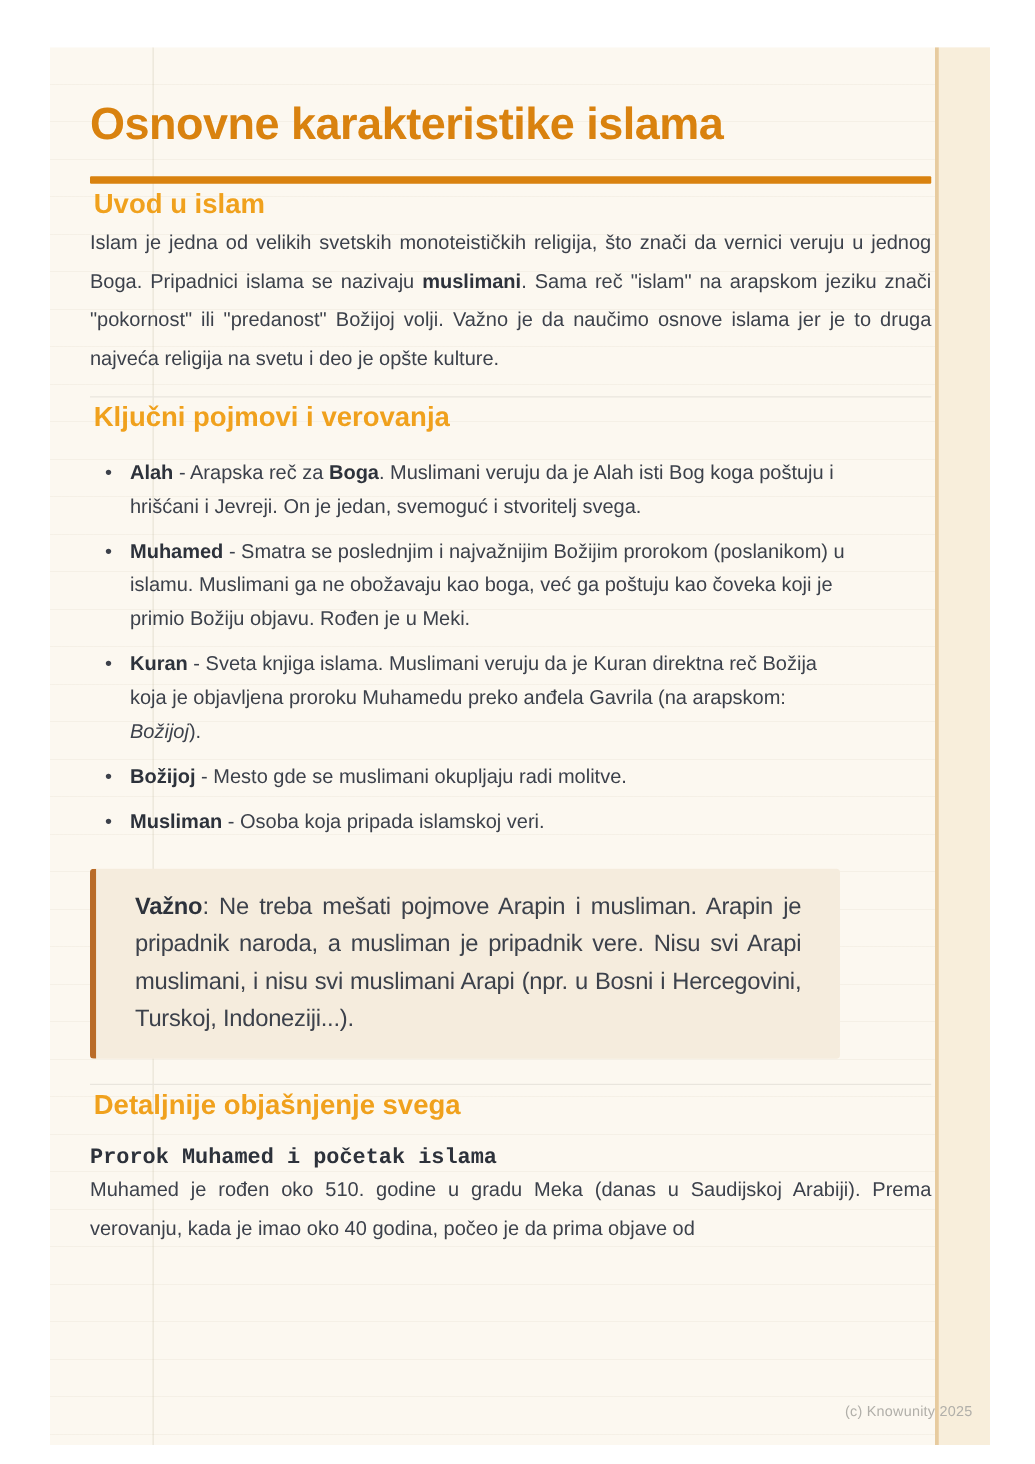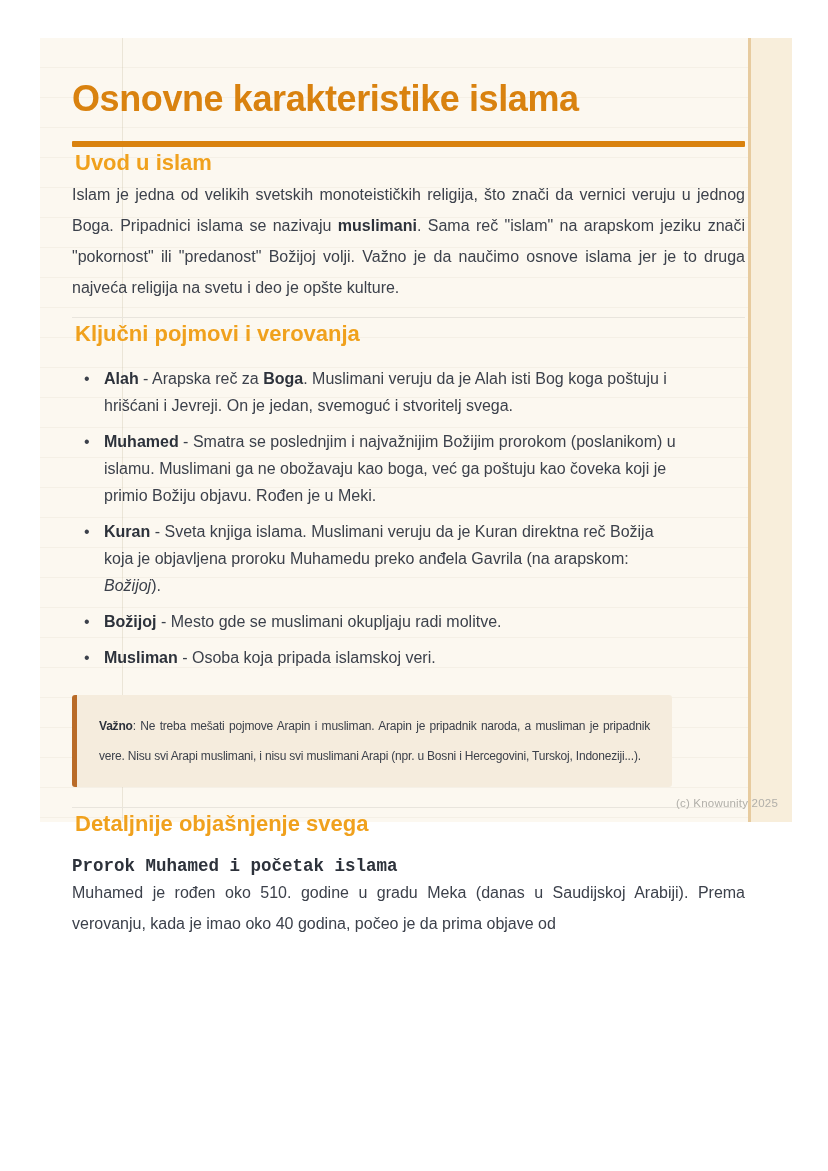--- a/index.html
+++ b/index.html
@@ -9,21 +9,21 @@
     width: 828px;
     height: 1171px;
     font-family: "Liberation Sans", sans-serif;
     overflow: hidden;
   }
   .stage { position: relative; width: 828px; height: 1171px; }
 
   .page {
     position: absolute;
     left: 40px; top: 38px;
-    width: 752px; height: 784px;
+    width: 752px; height: 1118px;
     background:
       repeating-linear-gradient(180deg,
         rgba(0,0,0,0) 0px, rgba(0,0,0,0) 29px,
         rgba(203,192,170,0.14) 29px, rgba(203,192,170,0.14) 30px),
       #fcf8f0;
   }
 
   .margin-line {
     position: absolute; left: 82px; top: 0;
     width: 1px; height: 100%;
@@ -109,40 +109,40 @@
     color: #3c414b;
   }
 
   .callout {
     box-sizing: border-box;
     margin-top: 24px;
     width: 600px;
     background: #f5ecdd;
     border-left: 5px solid #b96b28;
     border-radius: 3px;
-    padding: 16px 22px;
-    font-size: 12px;
+    padding: 16px 31px;
+    font-size: 19px;
     line-height: 30px;
     letter-spacing: -0.2px;
     text-align: justify;
   }
 
   h3.sub {
     margin: 18px 0 0 0;
     font-size: 17.5px;
     line-height: 22px;
     font-weight: bold;
     color: #2d323b;
     font-family: Liberation Mono, monospace;
   }
 
   .watermark {
     position: absolute;
     right: 14px;
-    bottom: 13px;
+    bottom: 20px;
     z-index: 2;
     font-size: 11.5px;
     color: #b1afa9;
     letter-spacing: 0.2px;
   }
 </style>
 </head>
 <body>
 
 <div class="stage">

